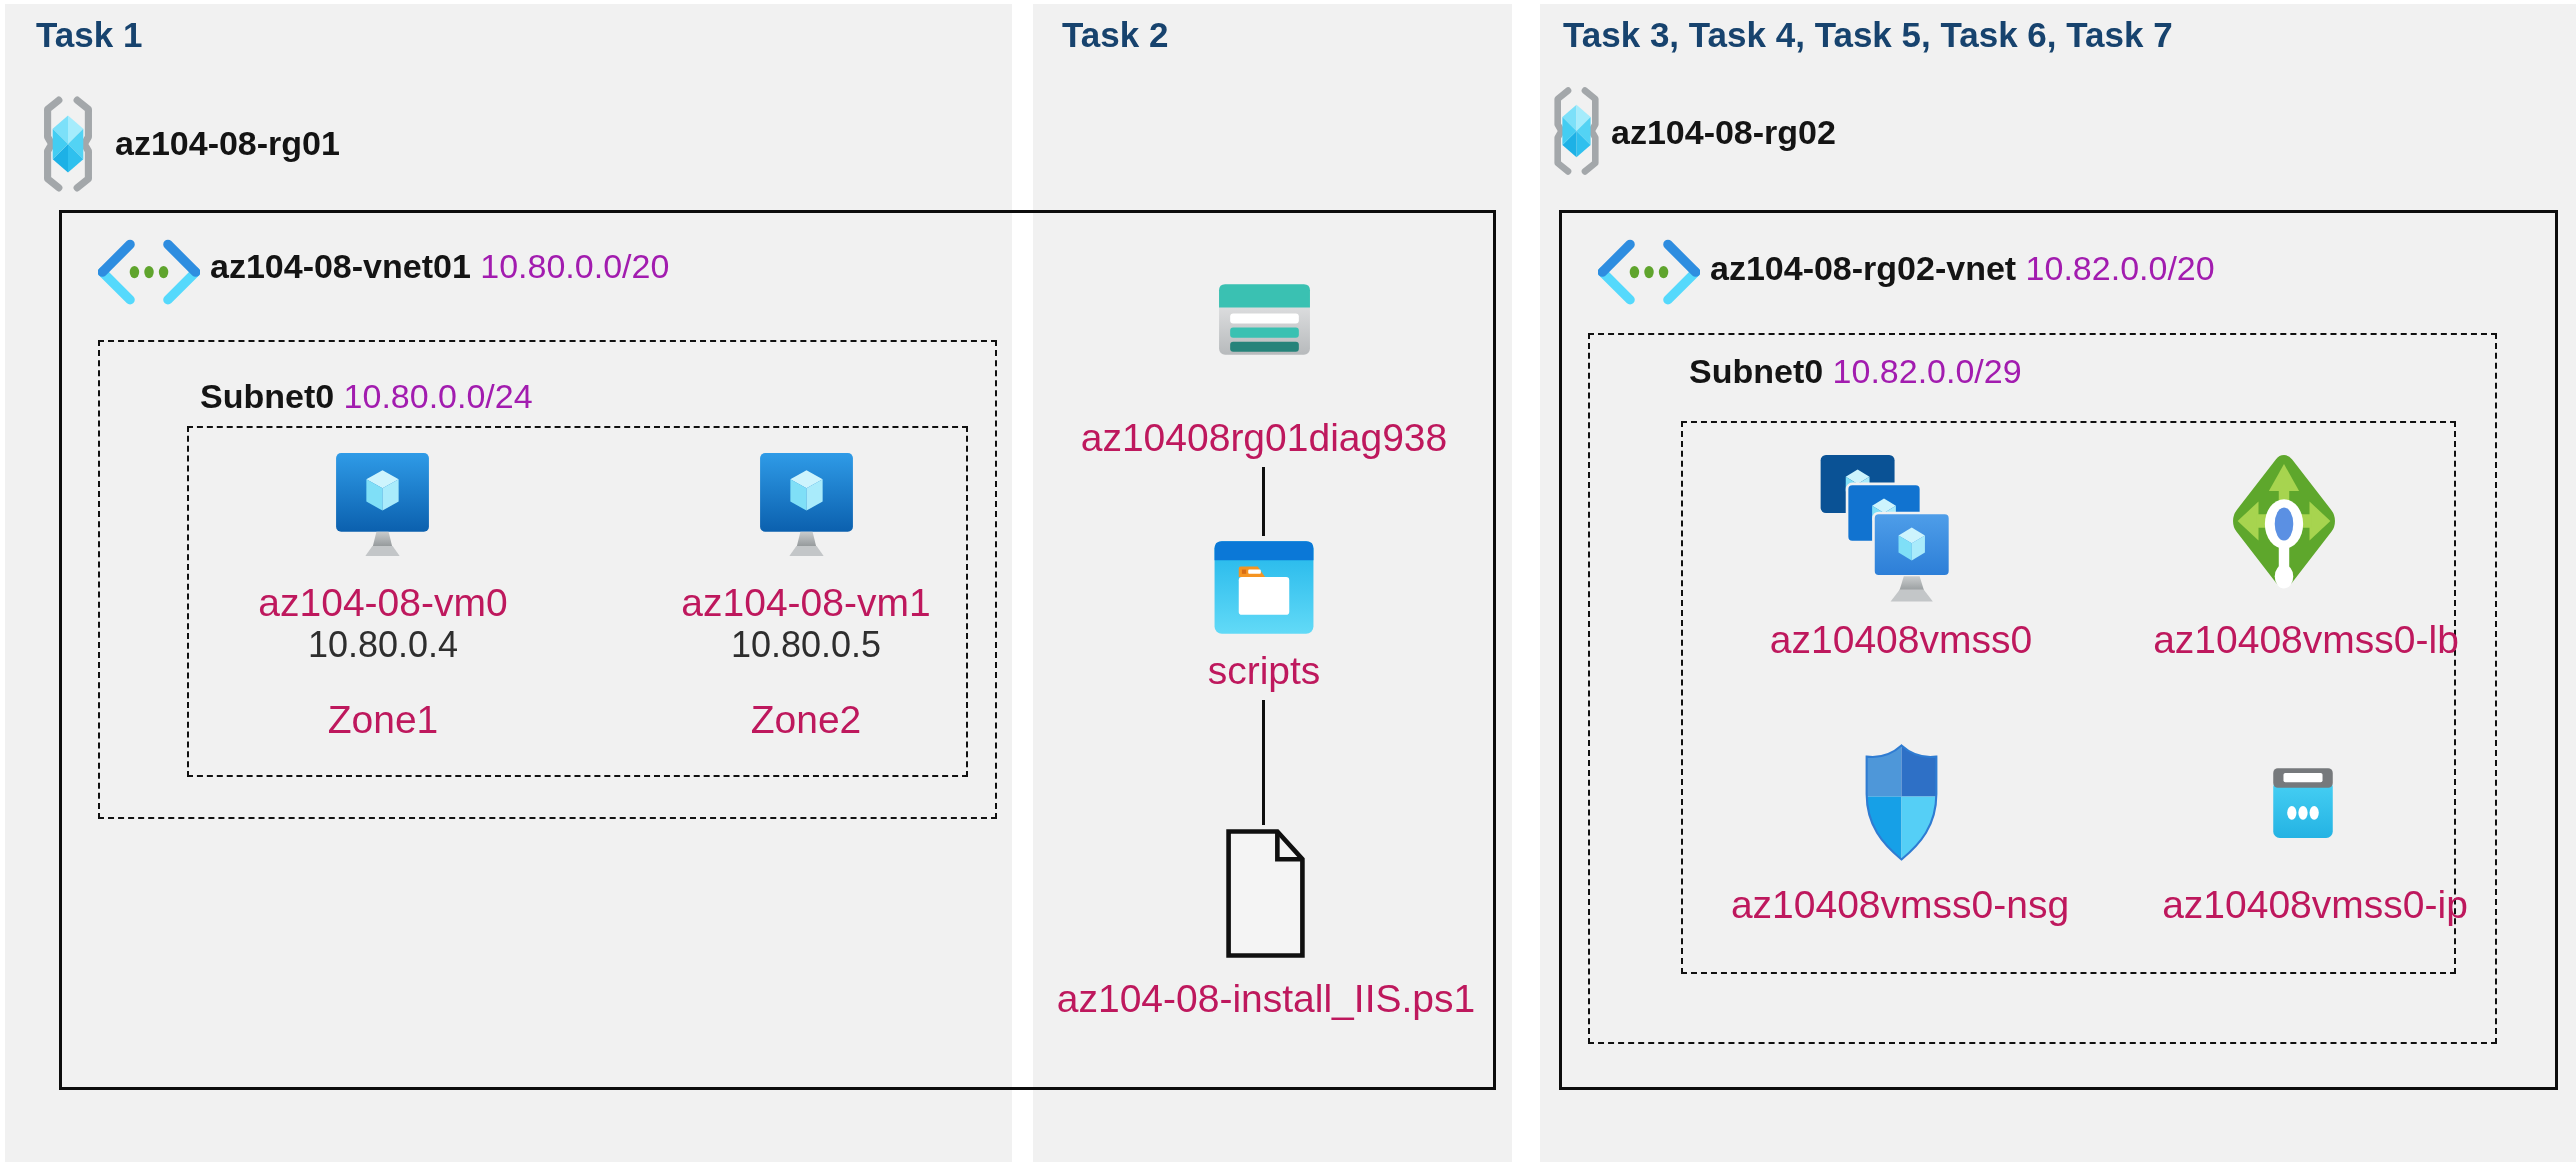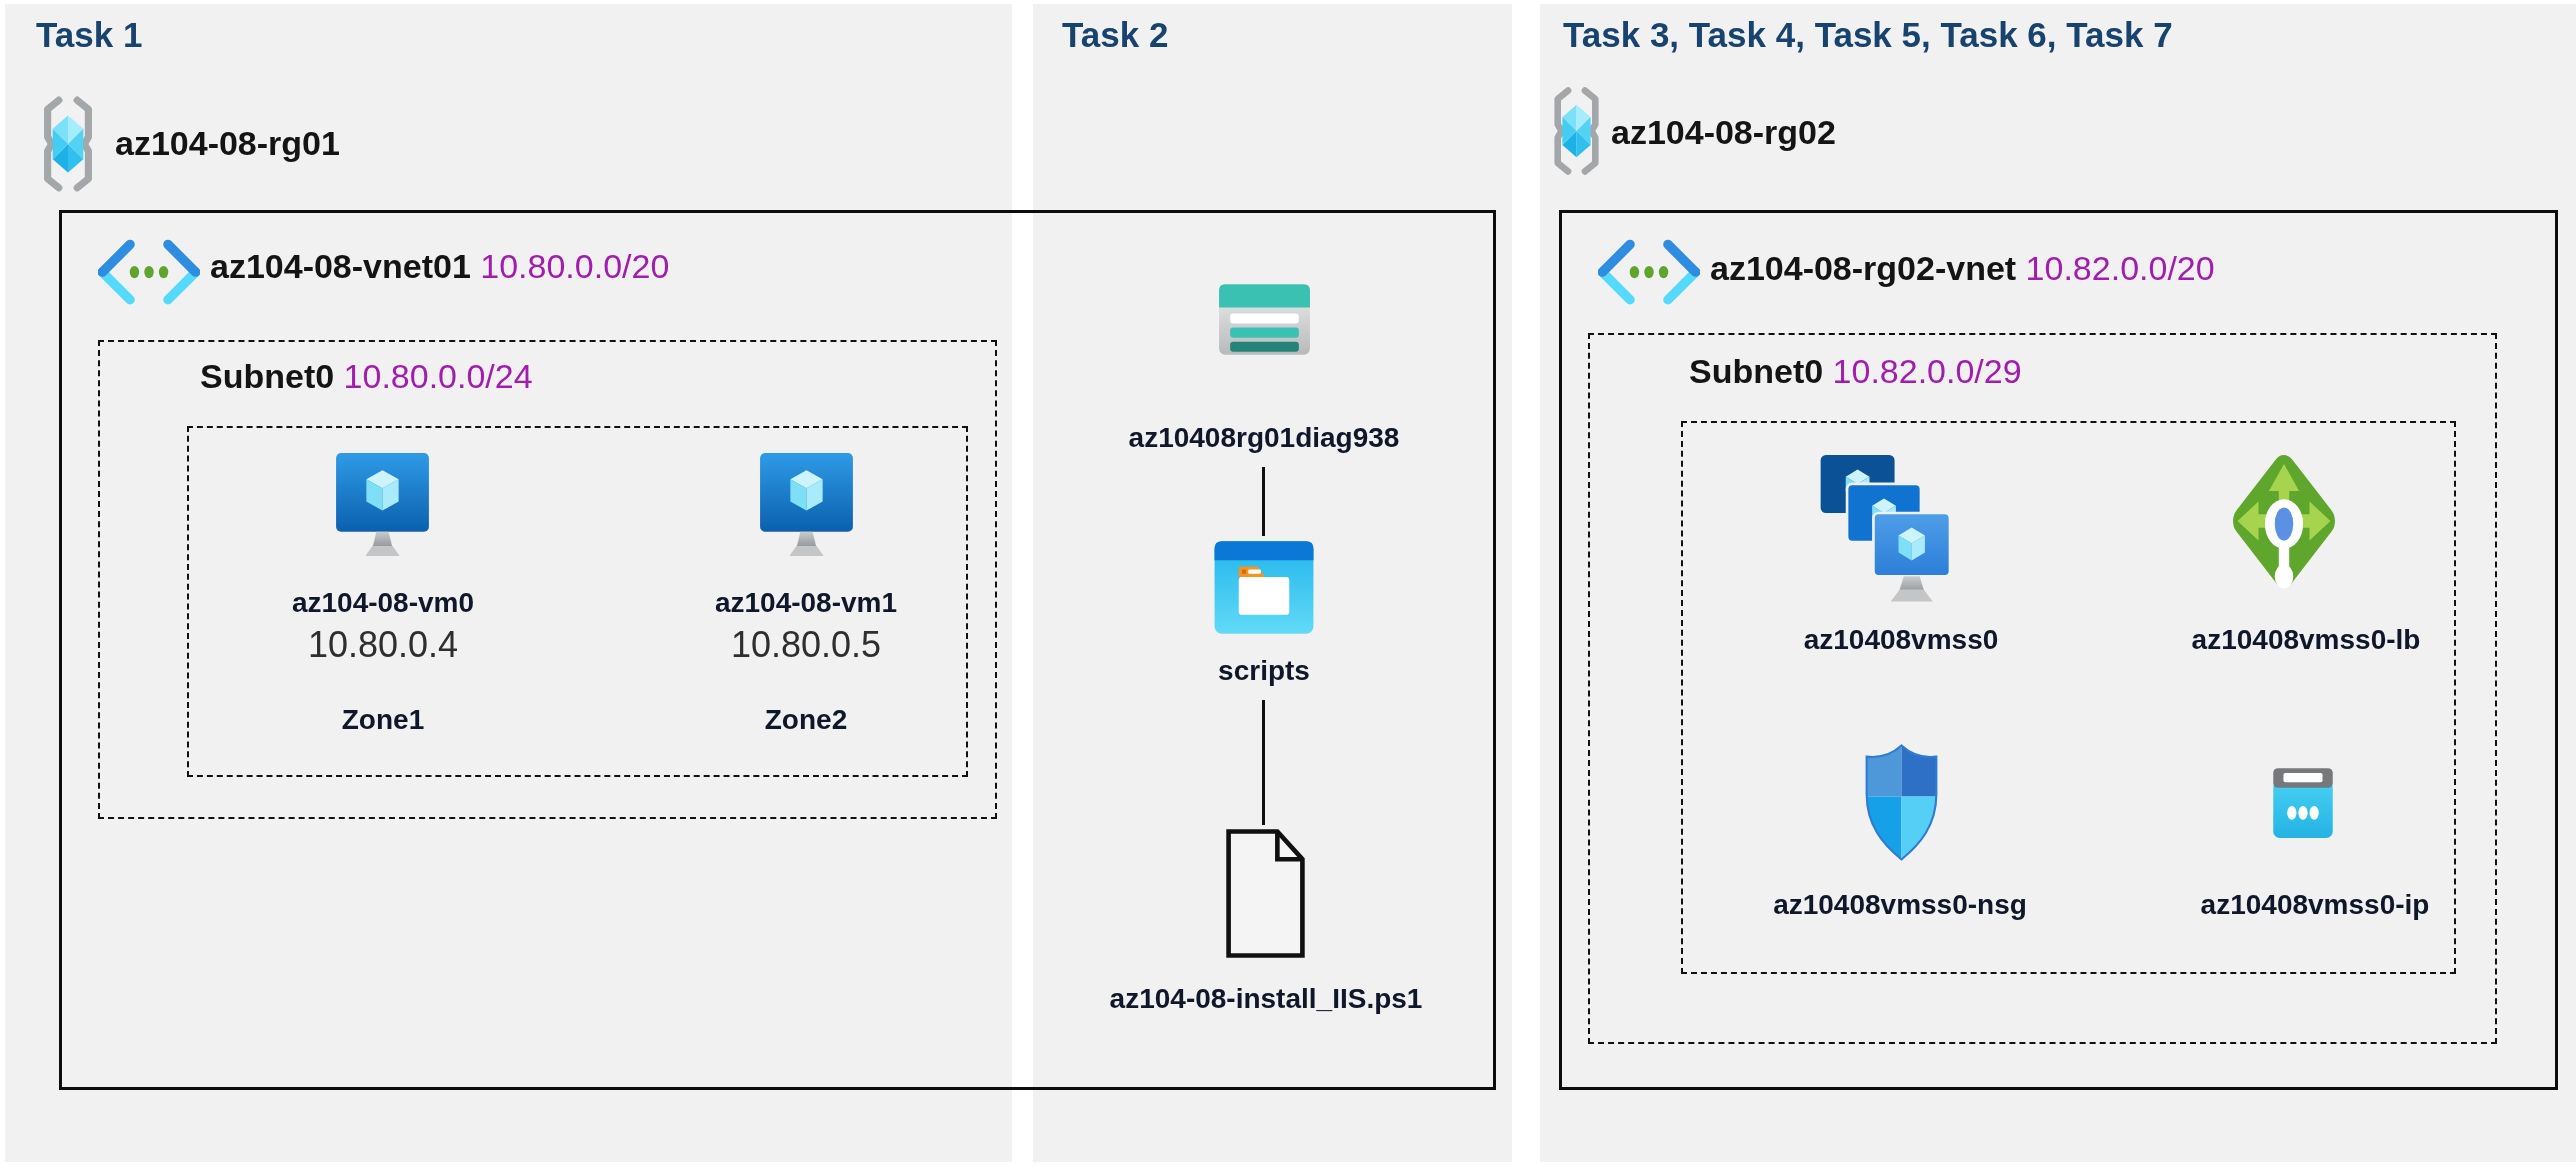--- a/index.html
+++ b/index.html
@@ -20,21 +20,21 @@
   .box-dashed { position:absolute; border:2.7px dashed #111;  box-sizing:border-box; background:transparent; }
   .icon { position:absolute; }
   .row-label {
     position:absolute; transform:translateY(-50%);
     font-size:34px; white-space:nowrap; color:#141414;
   }
   .row-label .bold-part { font-weight:700; }
   .row-label .reg-part  { font-weight:400; color:#a21caf; }
   .res-label {
     position:absolute; transform:translate(-50%,-50%);
-    font-size:28px; font-weight:700; white-space:nowrap; color:#0f172a;
+    font-size:39px; font-weight:400; white-space:nowrap; color:#be185d;
   }
   .ip-label {
     position:absolute; transform:translate(-50%,-50%);
     font-size:36px; font-weight:400; white-space:nowrap; color:#2e2e2e;
   }
   .connector { position:absolute; width:2.7px; background:#0f0f0f; }
 </style>
 </head>
 <body>
 
@@ -102,21 +102,21 @@
   <ellipse cx="50" cy="46" rx="6.5" ry="8.5" fill="#5fa42d"></ellipse>
   <ellipse cx="70" cy="46" rx="6.5" ry="8.5" fill="#5fa42d"></ellipse>
   <ellipse cx="90" cy="46" rx="6.5" ry="8.5" fill="#5fa42d"></ellipse>
 </svg>
 <div class="row-label" style="left:210px; top:266px;">
   <span class="bold-part">az104-08-vnet01</span>
   <span class="reg-part">10.80.0.0/20</span>
 </div>
 
 <div class="box-dashed" style="left:98px; top:340px; width:899px; height:479px;"></div>
-<div class="row-label" style="left:200px; top:376px;">
+<div class="row-label" style="left:200px; top:396px;">
   <span class="bold-part">Subnet0</span>
   <span class="reg-part">10.80.0.0/24</span>
 </div>
 
 <div class="box-dashed" style="left:187px; top:426px; width:781px; height:351px;"></div>
 
 <svg class="icon" style="left:332px; top:448px;" width="101" height="111" viewBox="0 0 100 110">
   <rect x="4" y="5" width="92" height="78" rx="5" fill="url(#g-vmscreen)"></rect>
   <polygon points="34,31 50,22 66,31 50,40" fill="#cdf4fd"></polygon>
   <polygon points="34,31 50,40 50,62 34,53" fill="#7fdff7"></polygon>

